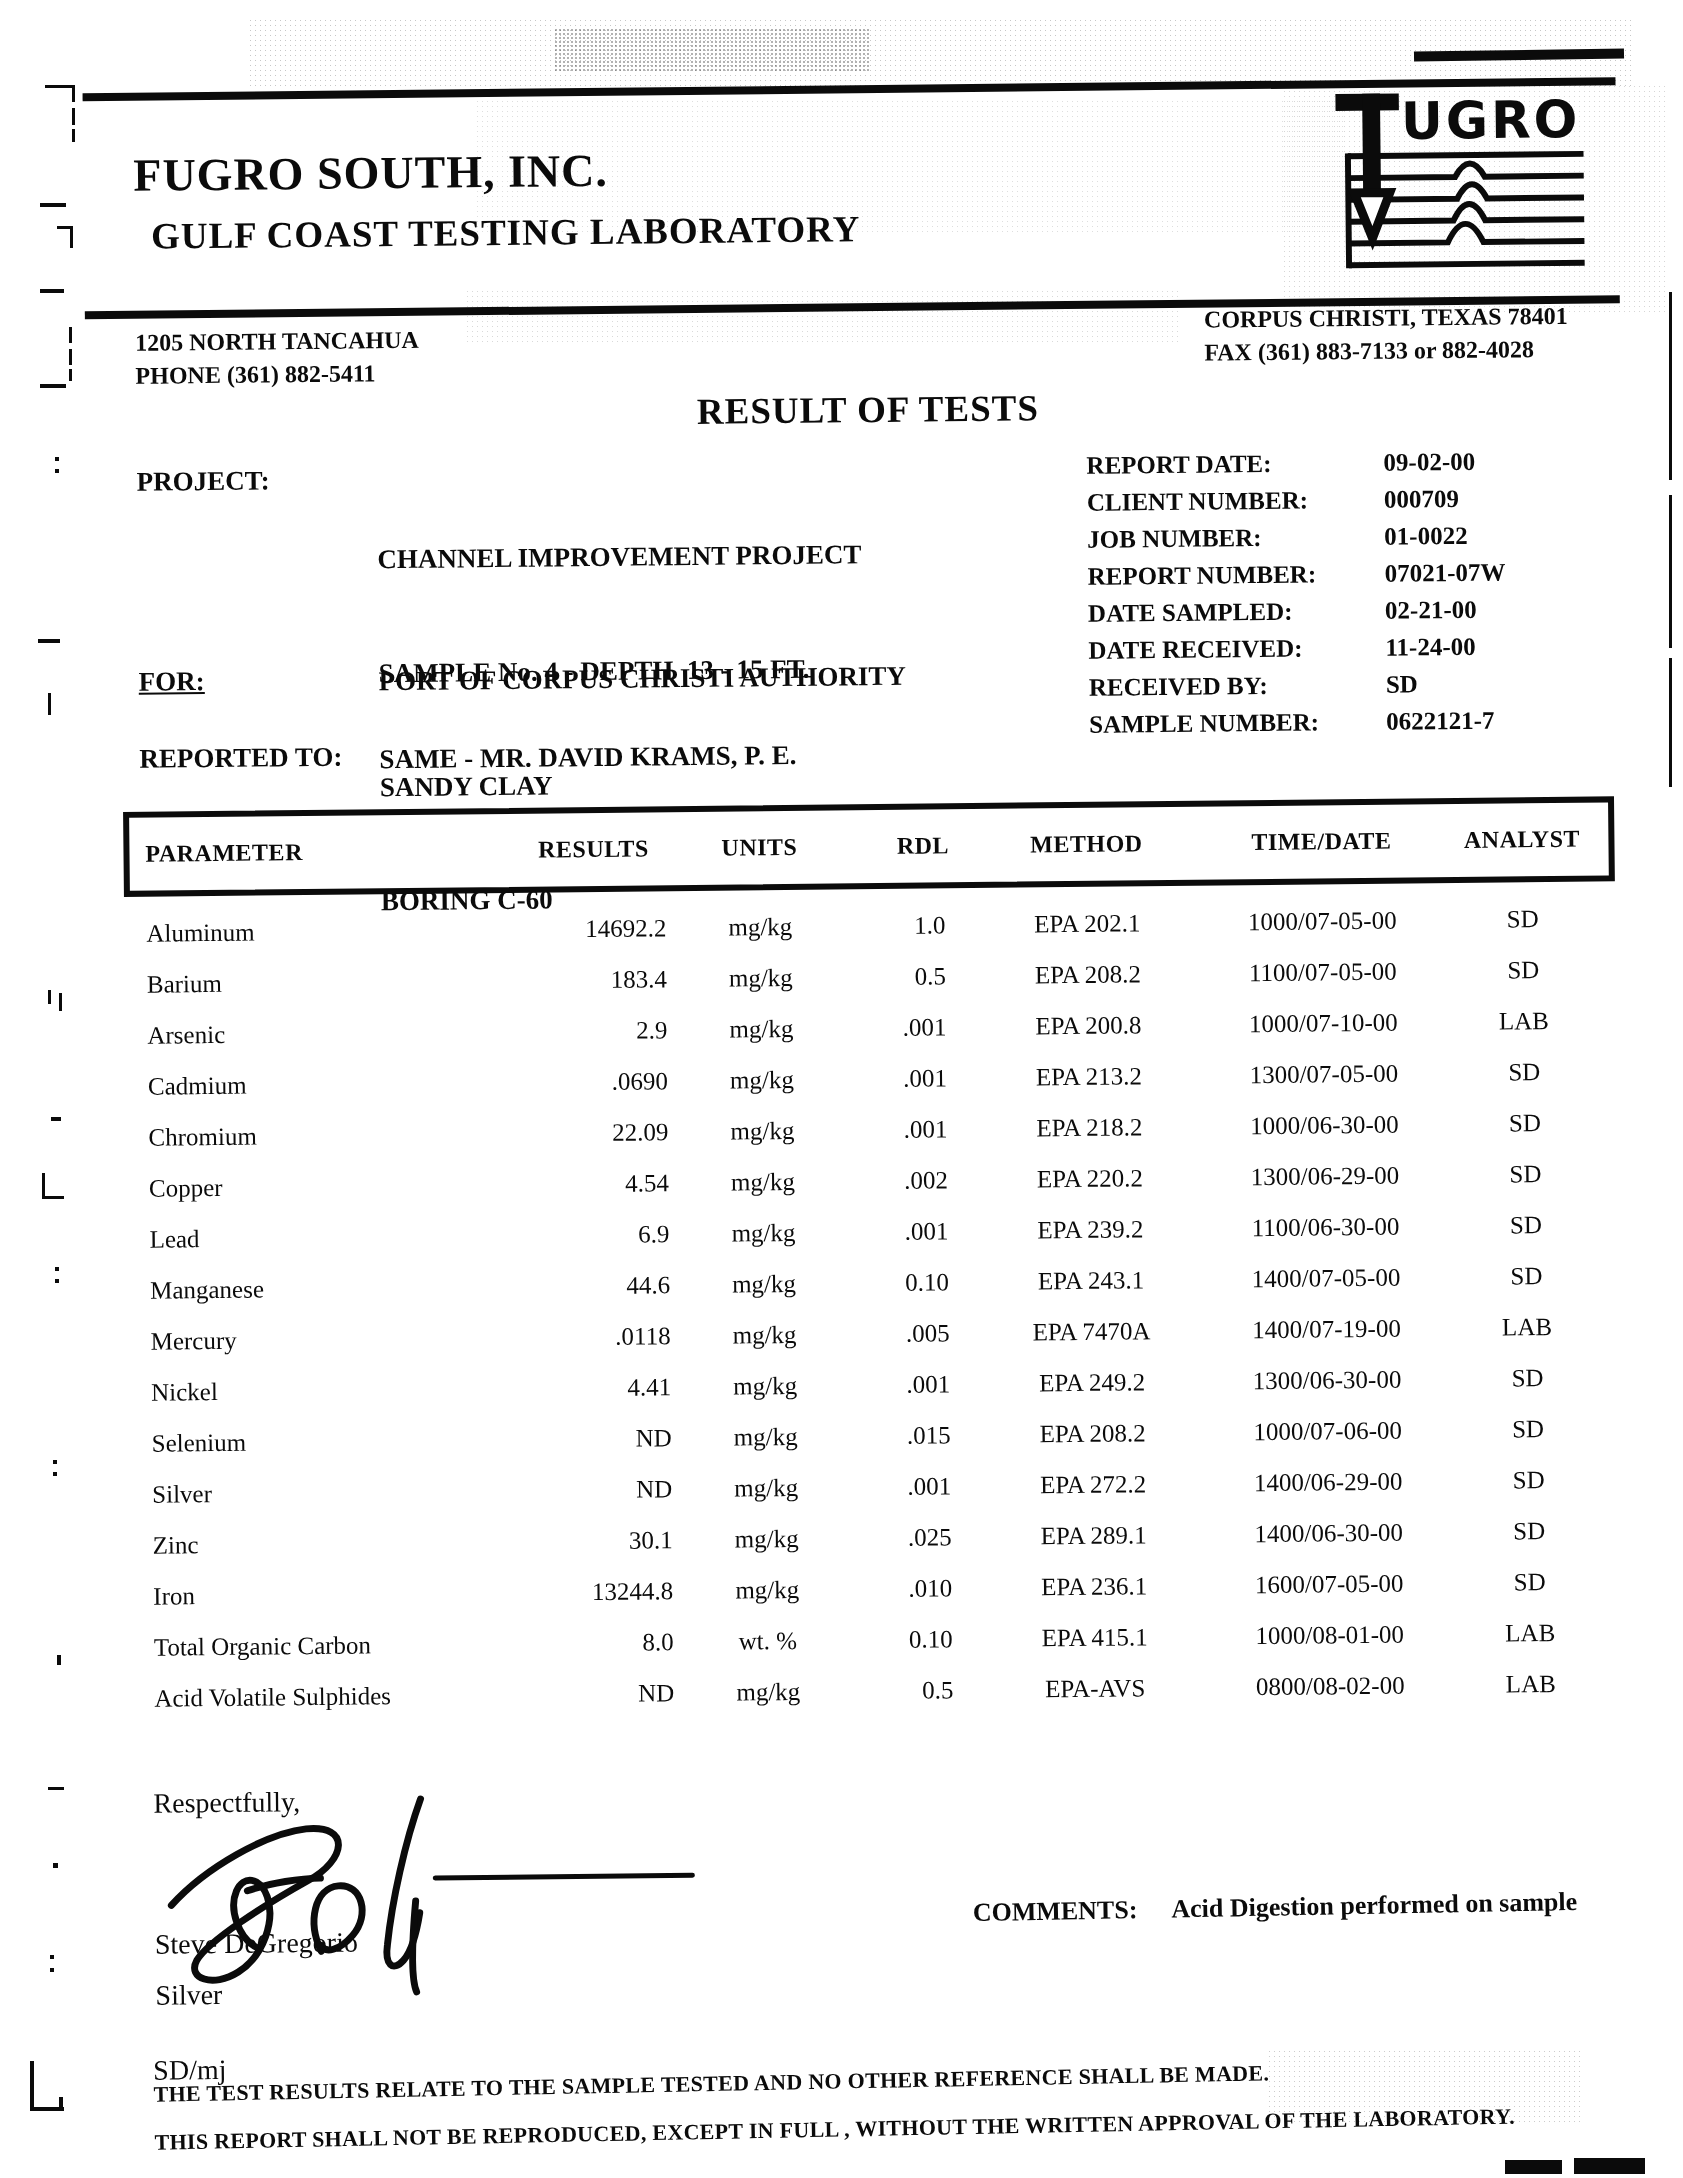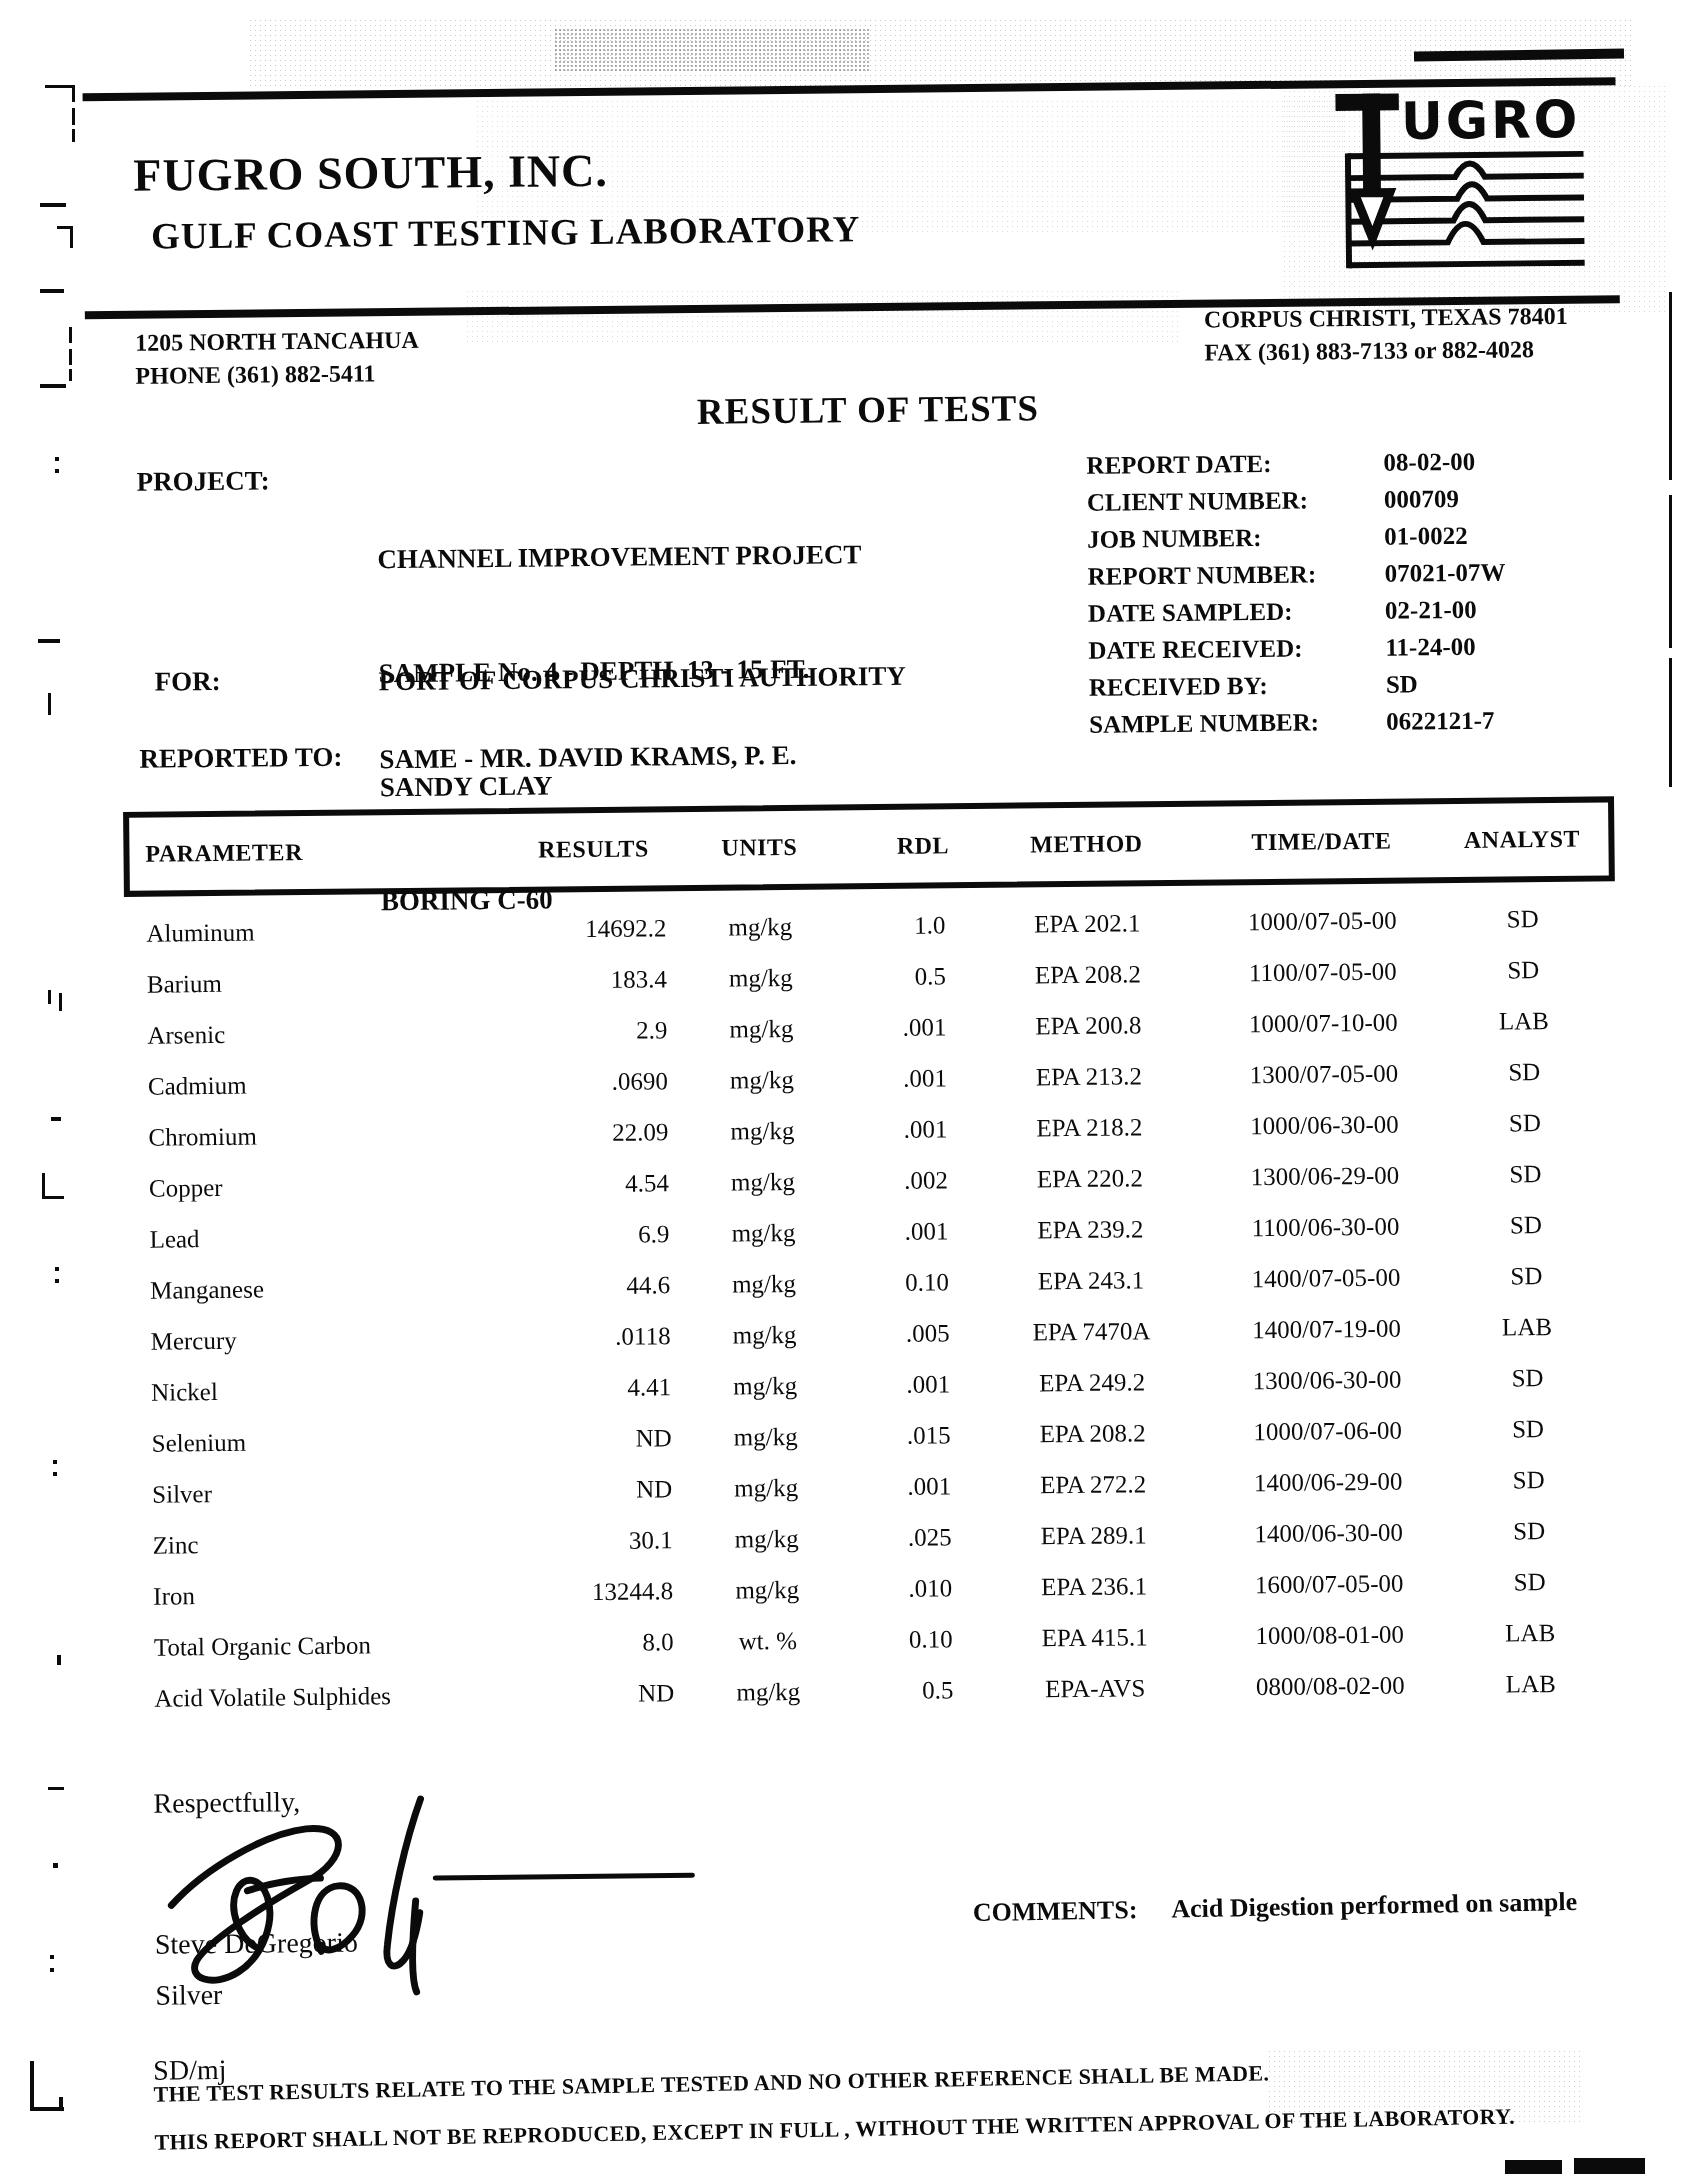--- a/index.html
+++ b/index.html
@@ -133,27 +133,27 @@
 
     <div class="doc-title">RESULT OF TESTS</div>
 
     <div class="plabel" style="left:144px;top:467px;">PROJECT:</div>
     <div class="pval" style="left:384px;top:467px;">
       <div>CHANNEL IMPROVEMENT PROJECT</div>
       <div>SAMPLE No. 4 - DEPTH  13 - 15 FT.</div>
       <div>SANDY CLAY</div>
       <div>BORING C-60</div>
     </div>
-    <div class="plabel" style="left:160px;top:667px;">FOR:</div>
+    <div class="plabel" style="left:144px;top:667px;text-decoration:underline;">FOR:</div>
     <div class="pval" style="left:384px;top:665px;">PORT OF CORPUS CHRISTI AUTHORITY</div>
     <div class="plabel" style="left:144px;top:744px;">REPORTED TO:</div>
     <div class="pval" style="left:384px;top:743px;">SAME - MR. DAVID KRAMS, P. E.</div>
 
     <div class="info">
-      <div><span class="il">REPORT DATE:</span><span class="iv">08-02-00</span></div>
+      <div><span class="il">REPORT DATE:</span><span class="iv">09-02-00</span></div>
       <div><span class="il">CLIENT NUMBER:</span><span class="iv">000709</span></div>
       <div><span class="il">JOB NUMBER:</span><span class="iv">01-0022</span></div>
       <div><span class="il">REPORT NUMBER:</span><span class="iv">07021-07W</span></div>
       <div><span class="il">DATE SAMPLED:</span><span class="iv">02-21-00</span></div>
       <div><span class="il">DATE RECEIVED:</span><span class="iv">11-24-00</span></div>
       <div><span class="il">RECEIVED BY:</span><span class="iv">SD</span></div>
       <div><span class="il">SAMPLE NUMBER:</span><span class="iv">0622121-7</span></div>
     </div>
 
     <div class="thead-box">

